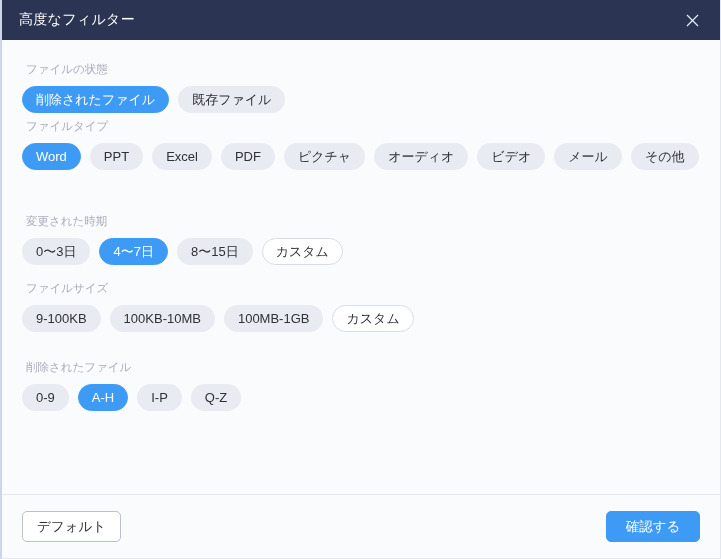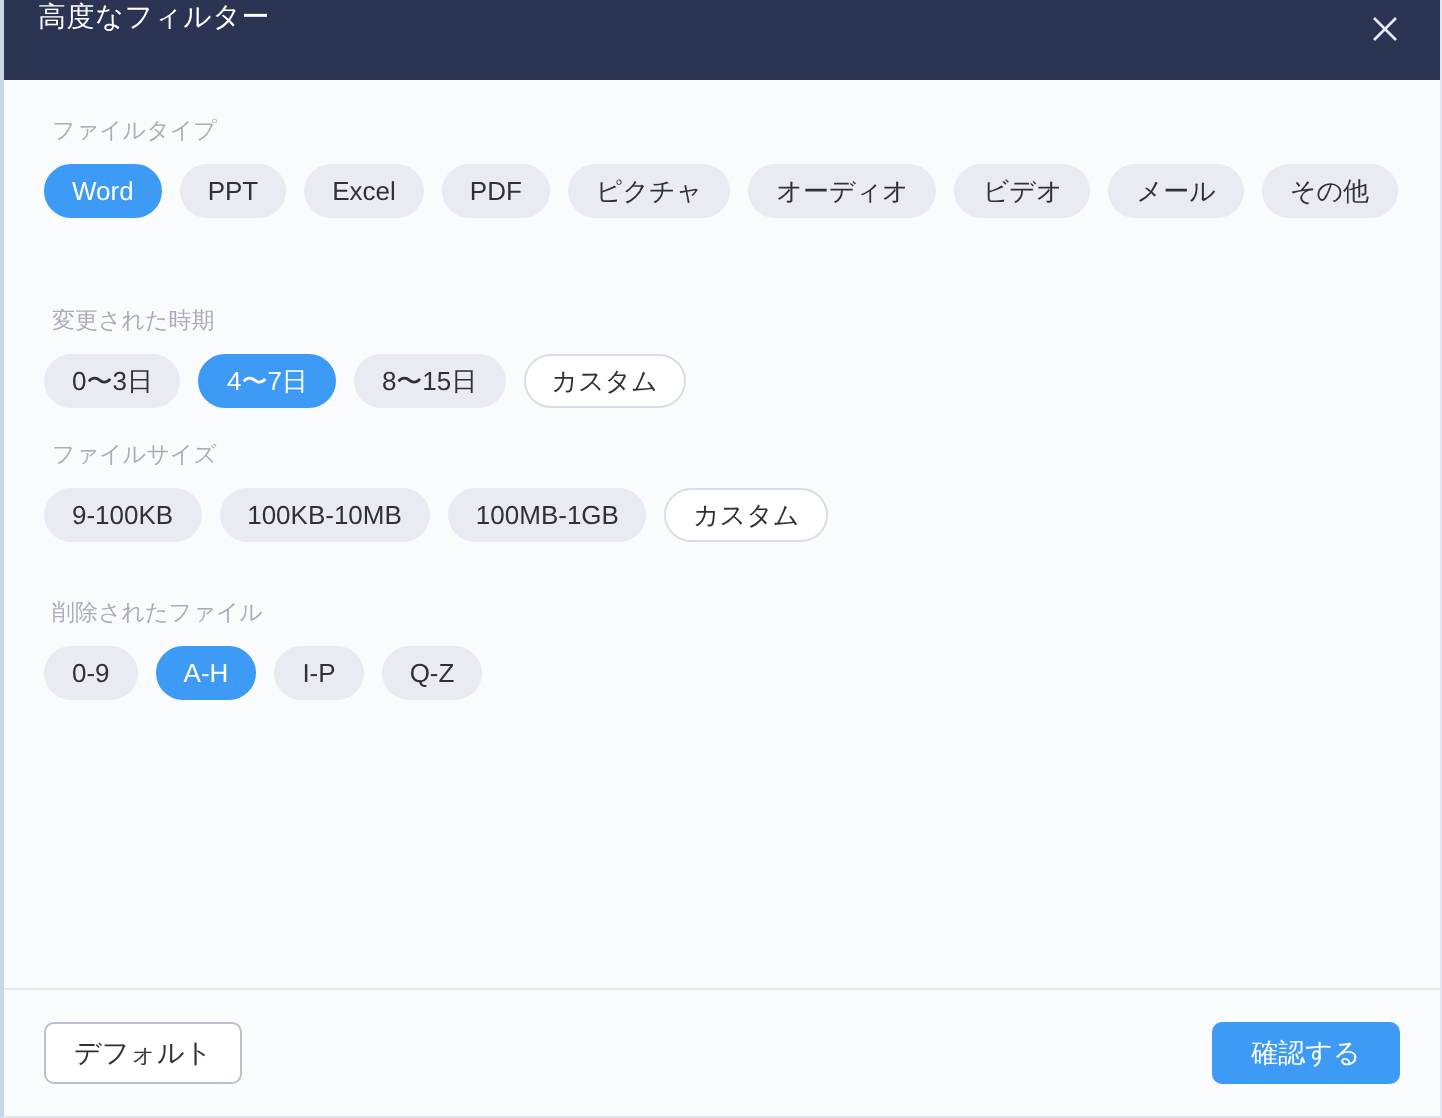--- a/index.html
+++ b/index.html
@@ -27,21 +27,21 @@
     border-right: 1px solid #e3e7f0;
     border-bottom: 1px solid #e3e7f0;
   }
 
   
   .titlebar {
     height: 40px;
     min-height: 40px;
     background: #2b3553;
     display: flex;
-    align-items: flex-start;
+    align-items: center;
     justify-content: space-between;
     padding: 0 14px 0 17px;
     box-sizing: border-box;
   }
   .titlebar-title {
     color: #ffffff;
     font-size: 14px;
     letter-spacing: 0.3px;
     user-select: none;
   }
@@ -165,20 +165,27 @@
     <span class="close-btn">
       <svg width="15" height="15" viewBox="0 0 15 15" aria-hidden="true">
         <line x1="2" y1="2" x2="13" y2="13" stroke="#e6e9f2" stroke-width="1.3"></line>
         <line x1="13" y1="2" x2="2" y2="13" stroke="#e6e9f2" stroke-width="1.3"></line>
       </svg>
     </span>
   </div>
 
   <div class="dialog-body">
 
+    <div class="section sec-status">
+      <div class="section-label">ファイルの状態</div>
+      <div class="pill-row">
+        <span class="pill selected">削除されたファイル</span>
+        <span class="pill">既存ファイル</span>
+      </div>
+    </div>
 
     <div class="section sec-type">
       <div class="section-label">ファイルタイプ</div>
       <div class="pill-row">
         <span class="pill selected">Word</span>
         <span class="pill">PPT</span>
         <span class="pill">Excel</span>
         <span class="pill">PDF</span>
         <span class="pill">ピクチャ</span>
         <span class="pill">オーディオ</span>

